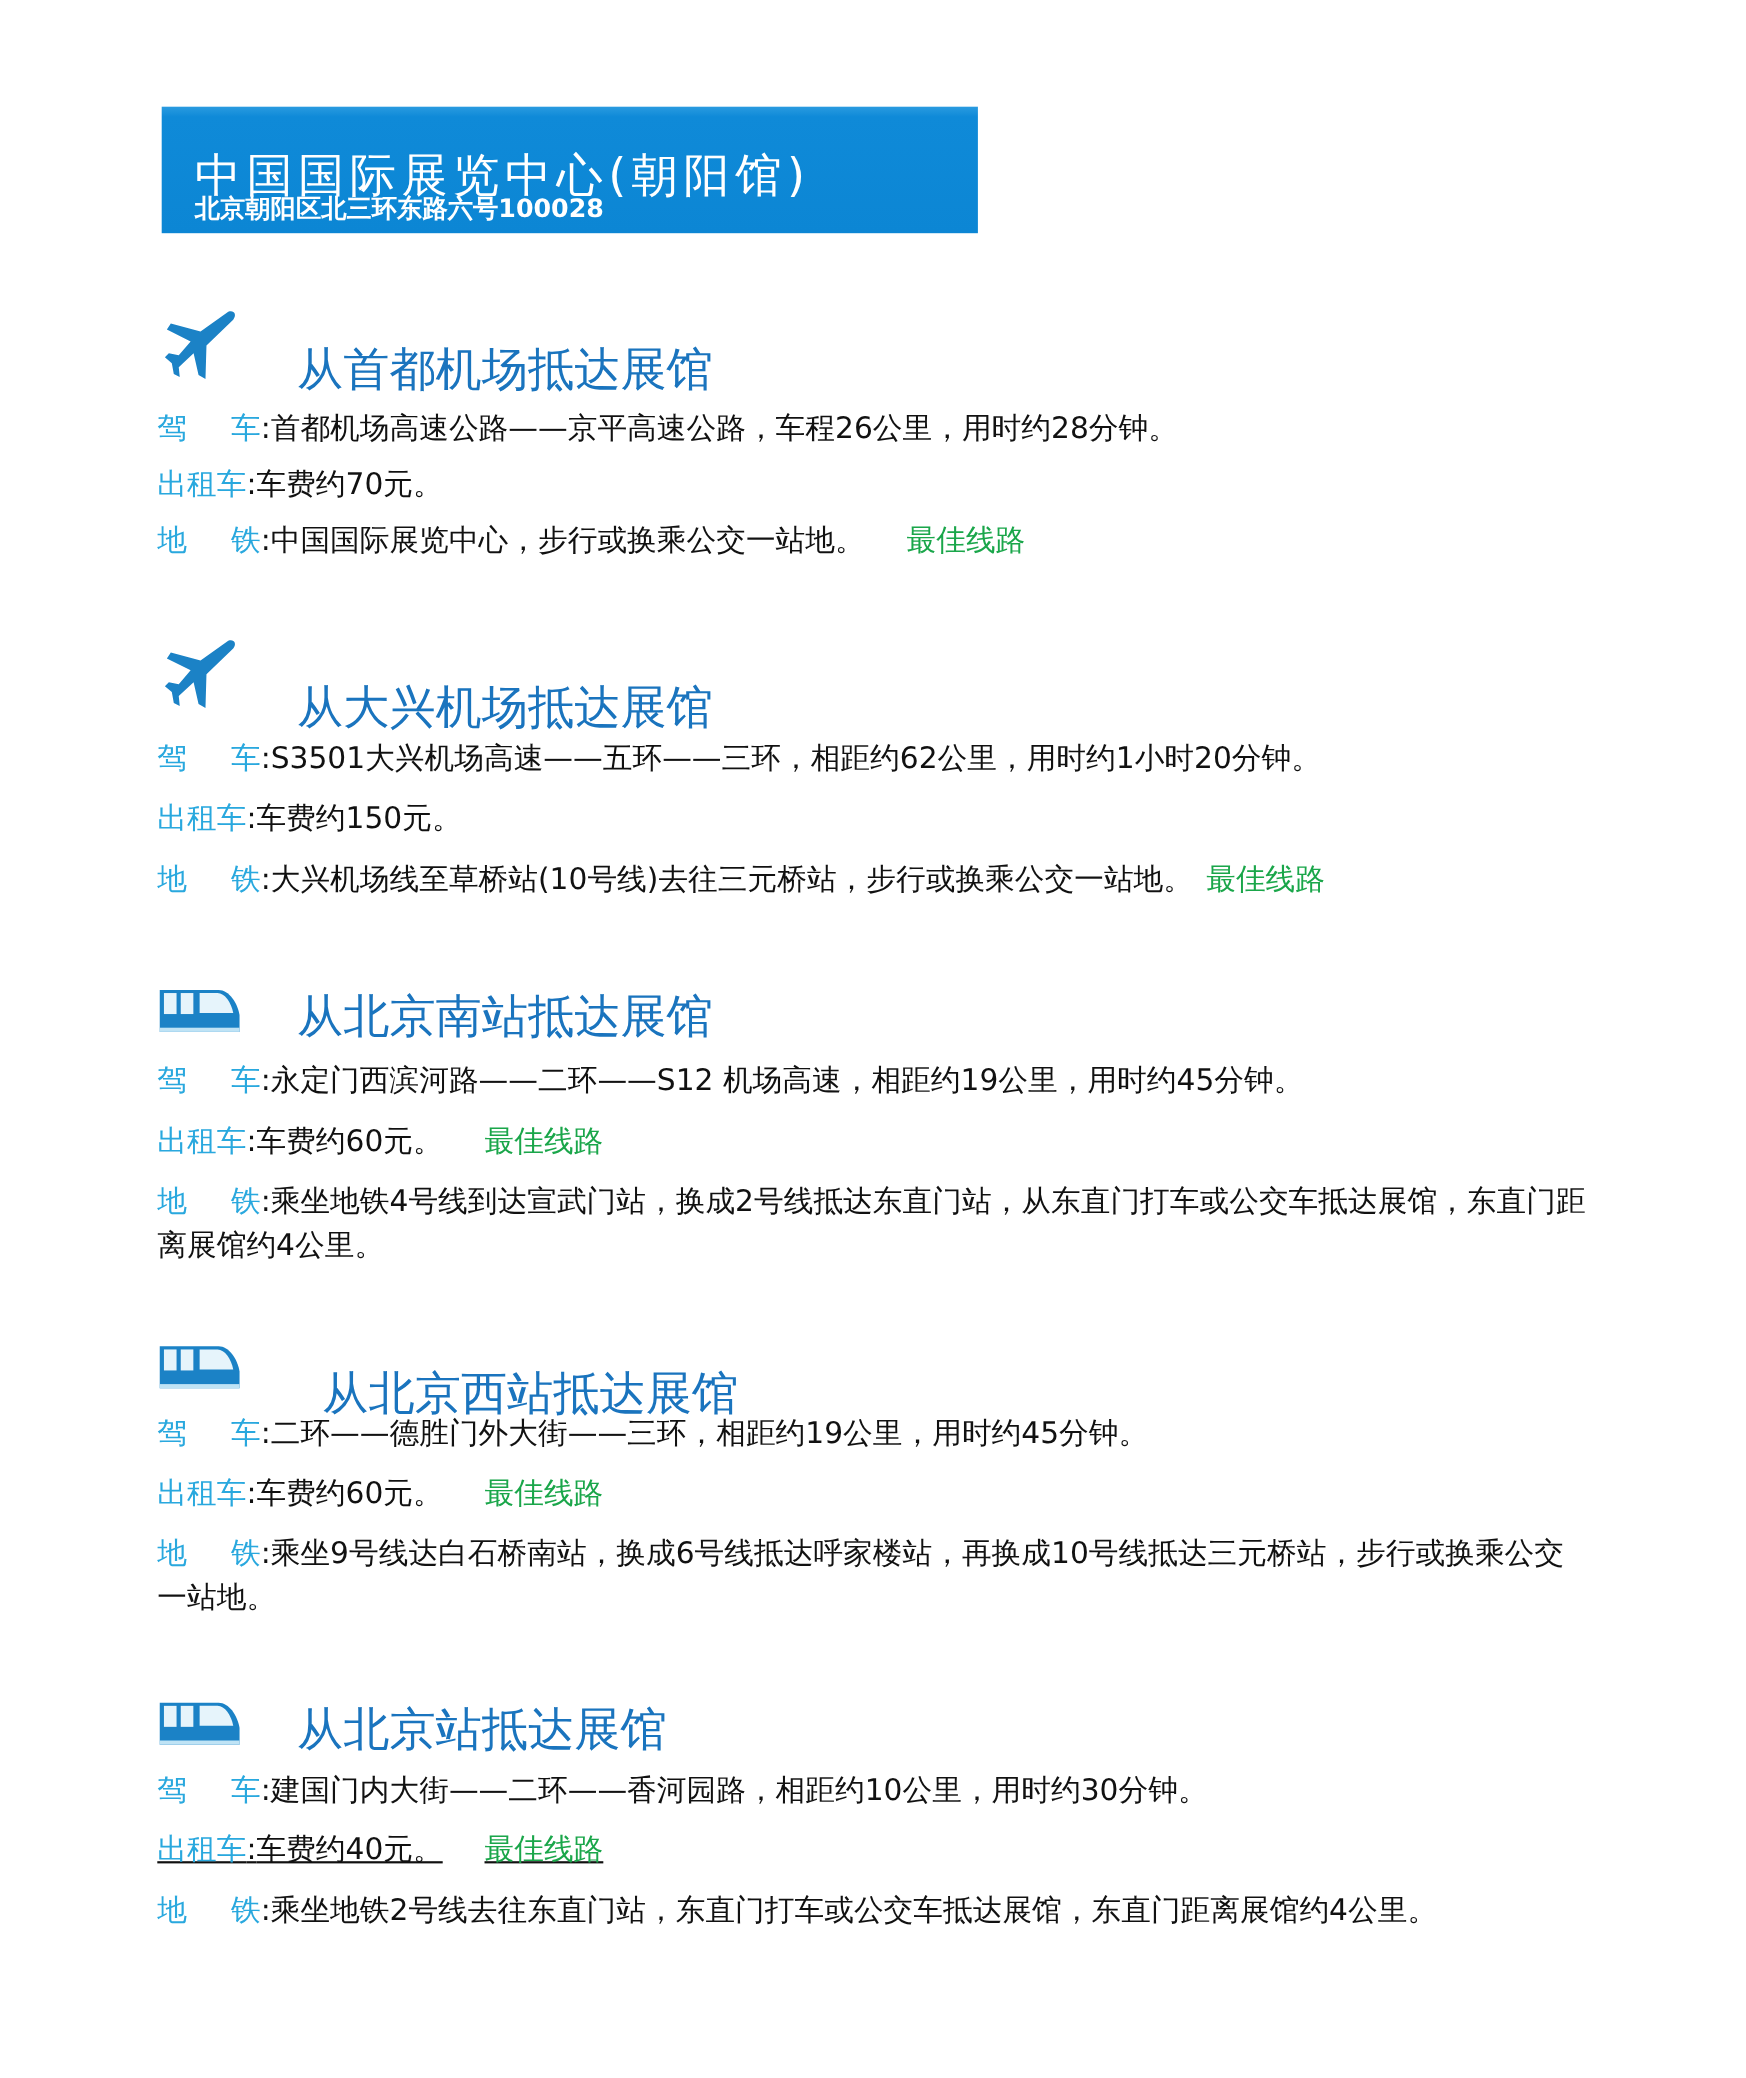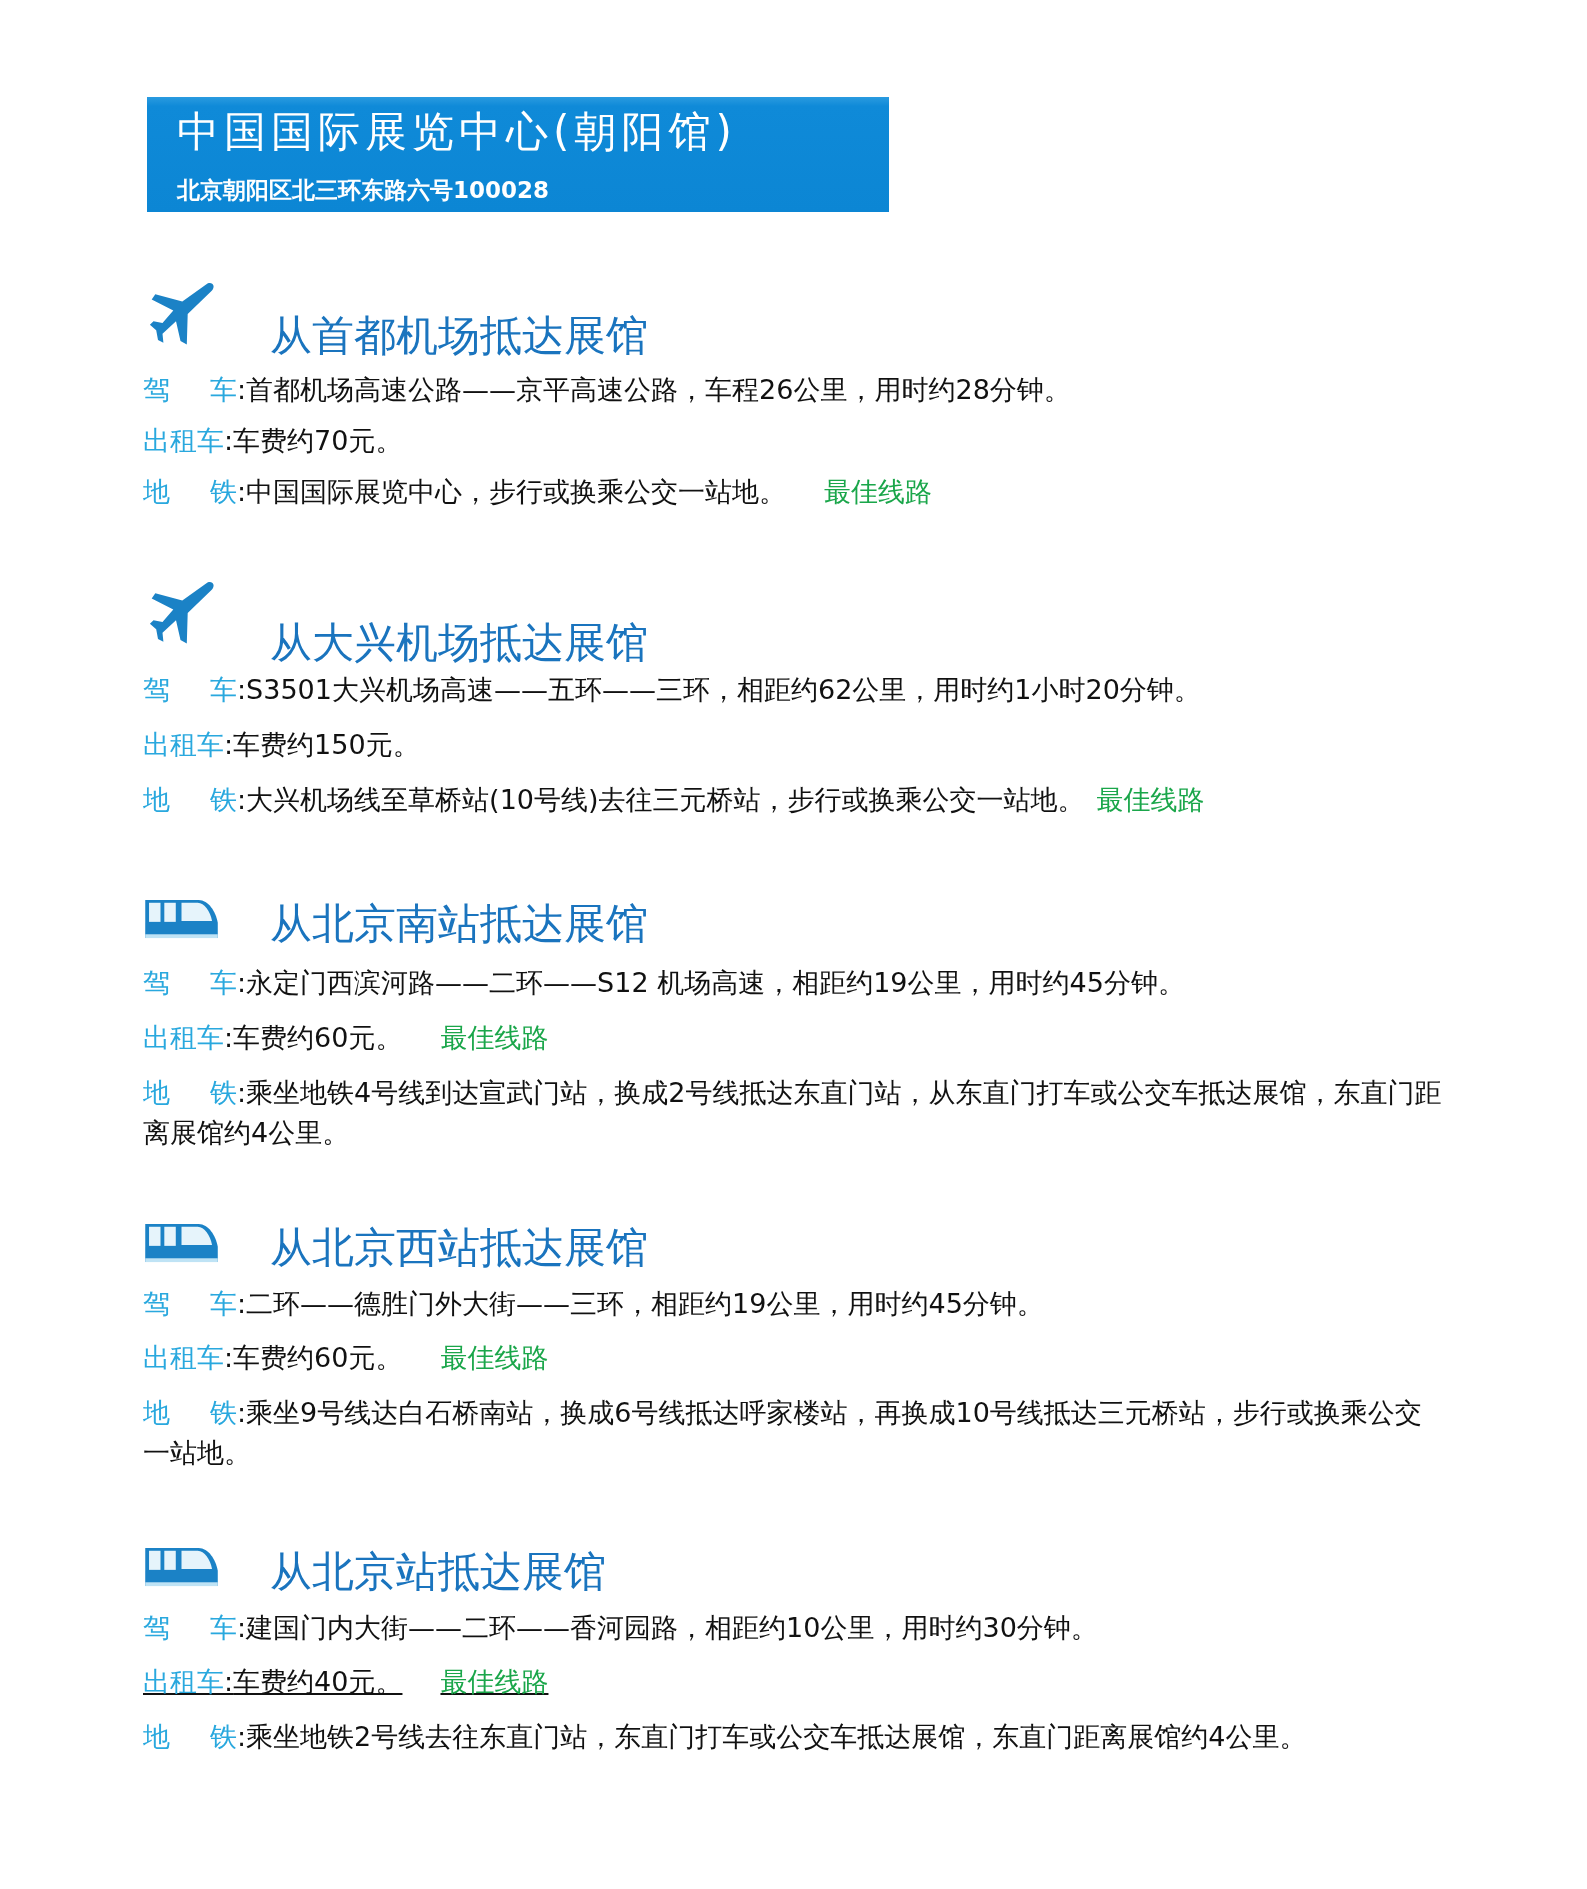--- a/index.html
+++ b/index.html
@@ -6,21 +6,21 @@
   body {
     width: 1587px; height: 1889px; position: relative; overflow: hidden;
     font-family: "DejaVu Sans", "Liberation Sans", sans-serif;
   }
   .banner {
     position: absolute; left: 147px; top: 97px; width: 742px; height: 115px;
     background: linear-gradient(180deg, #2a9be0 0%, #0f8ad8 8%, #0c86d4 100%);
     box-sizing: border-box; padding-left: 30px;
   }
   .banner-title {
-    position: absolute; left: 30px; top: 10px;
+    position: absolute; left: 30px; top: 38px;
     color: #ffffff; font-size: 42px; letter-spacing: 5px; line-height: 50px;
     white-space: nowrap;
   }
   .banner-sub {
     position: absolute; left: 30px; top: 78px;
     color: #ffffff; font-size: 23px; font-weight: bold; line-height: 30px;
     white-space: nowrap;
   }
   .section { position: absolute; left: 143px; width: 1320px; }
   .sec-icon { position: absolute; left: 0; }
@@ -105,21 +105,21 @@
   </div>
   <div class="row wrap" style="top:177px; width:1300px;">
     <span class="lbl"><span>地</span><span class="lbl-gap"></span><span>铁</span></span><span>:</span><span>乘坐地铁4号线到达宣武门站，换成2号线抵达东直门站，从东直门打车或公交车抵达展馆，东直门距离展馆约4公里。</span>
   </div>
 </div>
 
 <div class="section" style="top:1220px;">
   <svg class="sec-icon" width="77" height="42" style="top:2px;">
       <use href="#train"></use>
     </svg>
-  <div class="sec-heading" style="top:8px;">从北京西站抵达展馆</div>
+  <div class="sec-heading" style="top:27px;margin-left:23px;">从北京西站抵达展馆</div>
   <div class="row" style="top:64px;">
     <span class="lbl"><span>驾</span><span class="lbl-gap"></span><span>车</span></span><span>:</span><span>二环——德胜门外大街——三环，相距约19公里，用时约45分钟。</span>
   </div>
   <div class="row" style="top:118px;">
     <span class="lbl">出租车</span><span>:</span><span>车费约60元。</span><span class="best">最佳线路</span>
   </div>
   <div class="row wrap" style="top:173px; width:1300px;">
     <span class="lbl"><span>地</span><span class="lbl-gap"></span><span>铁</span></span><span>:</span><span>乘坐9号线达白石桥南站，换成6号线抵达呼家楼站，再换成10号线抵达三元桥站，步行或换乘公交一站地。</span>
   </div>
 </div>

